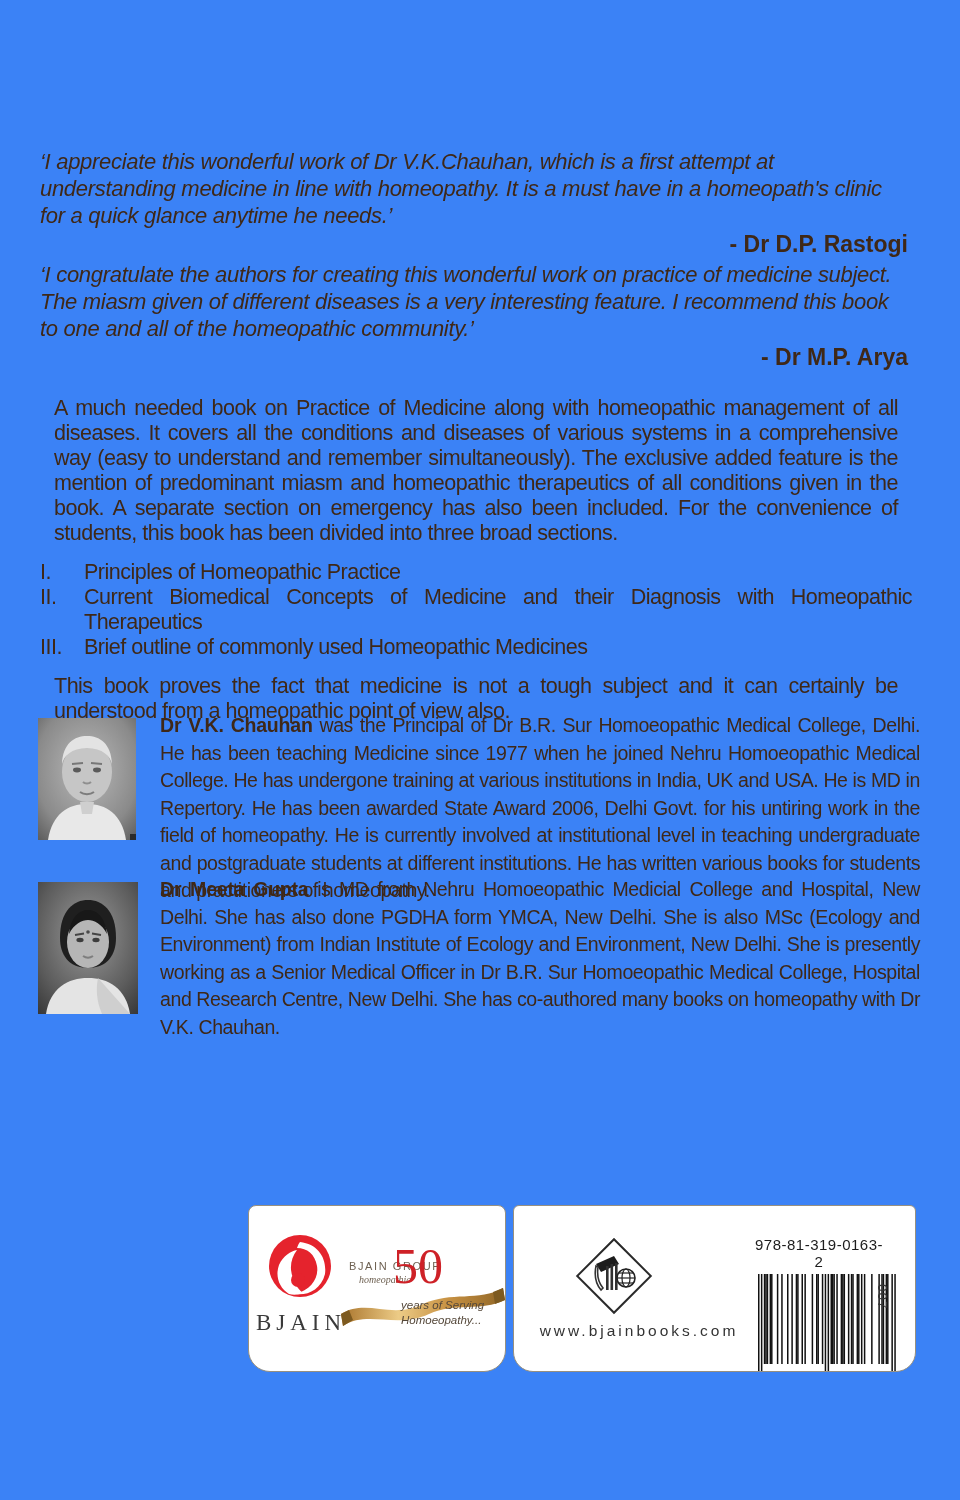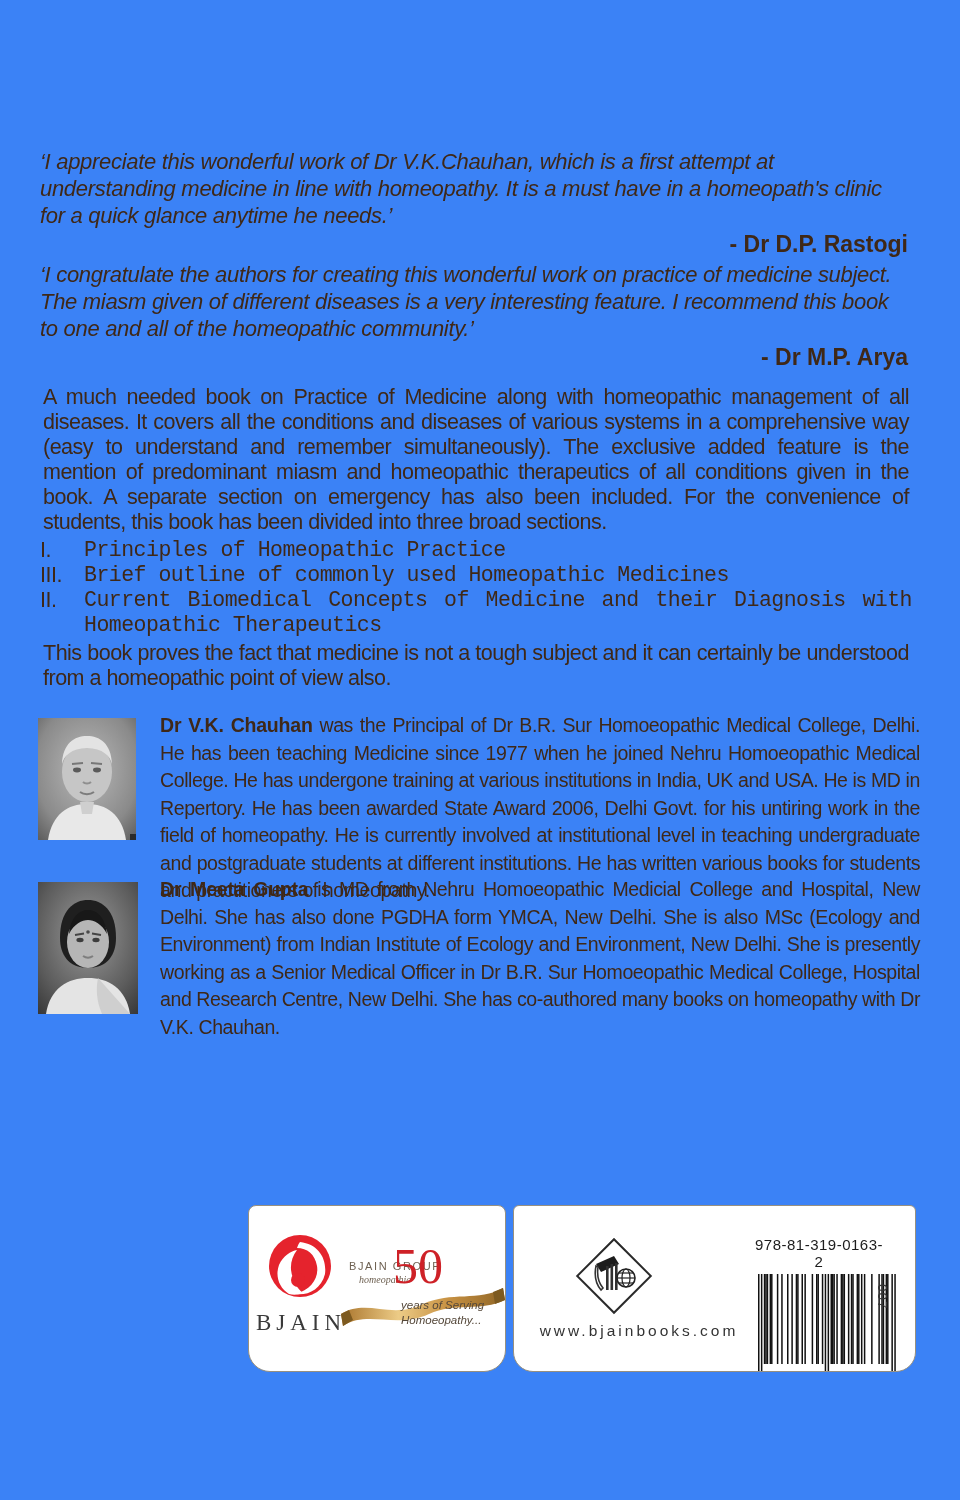--- a/index.html
+++ b/index.html
@@ -6,25 +6,25 @@
   body{width:960px;height:1500px;font-family:"Liberation Sans",sans-serif;}
   .cover{position:relative;width:960px;height:1500px;background:#3b82f6;overflow:hidden;}
 
   
   .quotes{position:absolute;left:40px;top:148px;width:868px;}
   .quote{margin:0;font-style:italic;font-size:22px;line-height:27px;letter-spacing:-0.3px;color:#3F2817;}
   .attr{margin:2px 0 4px 0;text-align:right;font-weight:bold;font-size:23px;line-height:26px;color:#3F2817;}
 
   
   .description{position:absolute;left:40px;top:382px;width:872px;font-size:21.5px;line-height:25px;letter-spacing:-0.5px;color:#3F2817;}
-  .description p{margin:3px;text-align:justify;}
+  .description p{margin:14px;text-align:justify;}
   .description .outro{text-align:justify;}
   .li{display:flex;}
   .li .num{flex:none;width:44px;}
-  .li .litext{flex:1;text-align:justify;font-family:Liberation Mono, monospace;}
+  .li .litext{flex:1;text-align:justify;}
 
   
   .author{position:absolute;left:38px;width:882px;}
   .author-1{top:712px;}
   .author-2{top:876px;}
   .photo{position:absolute;left:0;top:6px;display:block;}
   .bio{margin:0;margin-left:122px;font-size:19.5px;line-height:27.5px;letter-spacing:-0.4px;text-align:justify;color:#3F2817;}
   .bio b{letter-spacing:-0.2px;}
 
   
@@ -61,26 +61,26 @@
     <p class="attr">- Dr M.P. Arya</p>
   </div>
 
   <div class="description">
     <p>A much needed book on Practice of Medicine along with homeopathic management of all diseases. It covers all the conditions and diseases of various systems in a comprehensive way (easy to understand and remember simultaneously). The exclusive added feature is the mention of predominant miasm and homeopathic therapeutics of all conditions given in the book. A separate section on emergency has also been included. For the convenience of students, this book has been divided into three broad sections.</p>
     <div class="li">
       <span class="num">I.</span>
       <span class="litext">Principles of Homeopathic Practice</span>
     </div>
     <div class="li">
+      <span class="num">II.</span>
+      <span class="litext">Current Biomedical Concepts of Medicine and their Diagnosis with Homeopathic Therapeutics</span>
+    </div>
+    <div class="li">
       <span class="num">III.</span>
       <span class="litext">Brief outline of commonly used Homeopathic Medicines</span>
-    </div>
-    <div class="li">
-      <span class="num">II.</span>
-      <span class="litext">Current Biomedical Concepts of Medicine and their Diagnosis with Homeopathic Therapeutics</span>
     </div>
     <p class="outro">This book proves the fact that medicine is not a tough subject and it can certainly be understood from a homeopathic point of view also.</p>
   </div>
 
   <div class="author author-1">
     <svg class="photo" width="98" height="122" viewBox="0 0 98 122">
       <defs>
         <radialGradient id="pg1" cx="50%" cy="42%" r="75%">
           <stop offset="0%" stop-color="#b9b9b9"></stop>
             <stop offset="70%" stop-color="#8a8a8a"></stop>

